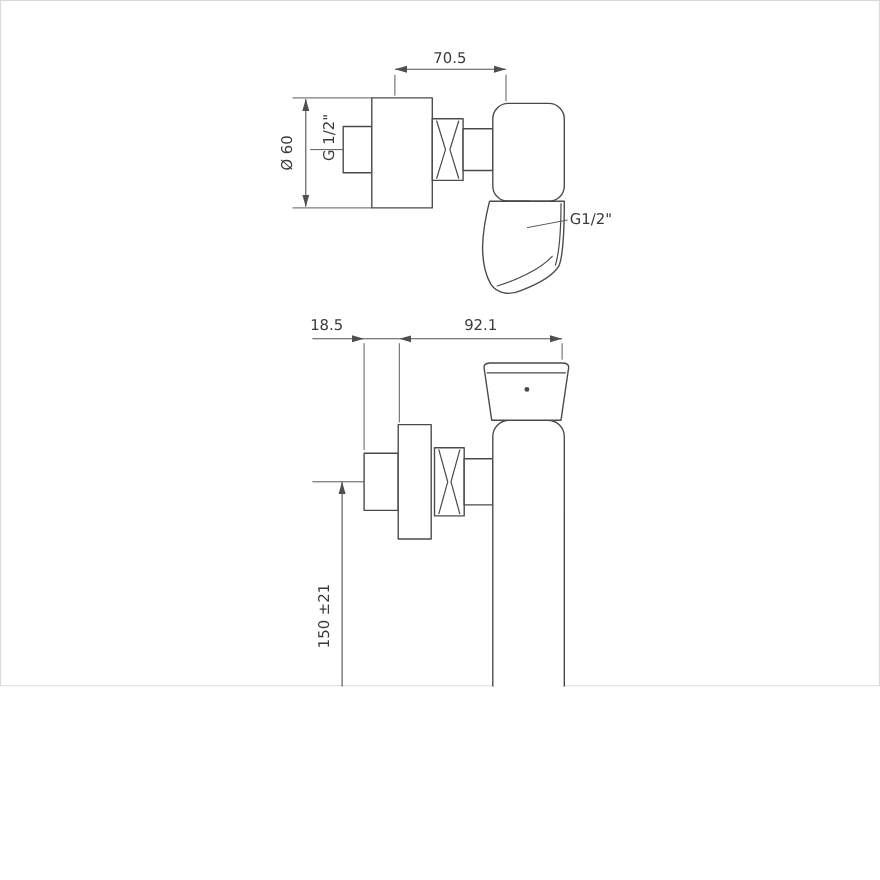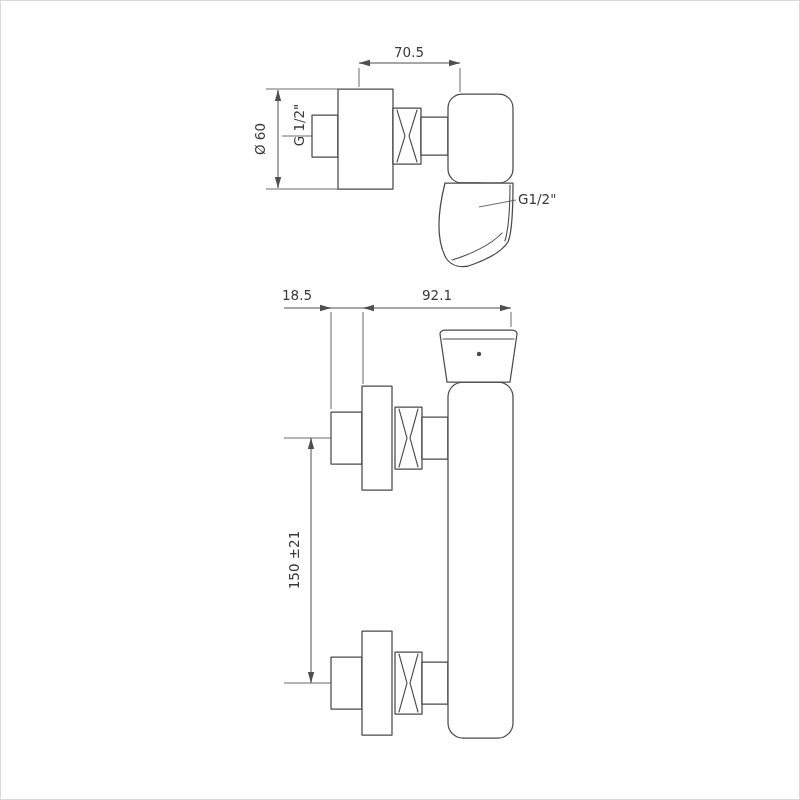--- a/index.html
+++ b/index.html
@@ -1,17 +1,17 @@
 <!DOCTYPE html>
 <html><head>
 <meta charset="utf-8">
 <style>
   html,body{margin:0;padding:0;background:#fff;}
   .canvas{
-    position:relative;width:800px;height:800px;background:#ffffff;
+    position:relative;width:800px;height:624px;background:#ffffff;
     box-sizing:border-box;border:1px solid #d9d9d9;
   }
   svg{display:block;}
   .part{fill:#ffffff;stroke:#4a4a4a;stroke-width:1.25;stroke-linejoin:round;}
   .pline{fill:none;stroke:#4a4a4a;stroke-width:1.1;stroke-linecap:round;}
   .dim{fill:none;stroke:#4f4f4f;stroke-width:1;}
   .thin{fill:none;stroke:#5a5a5a;stroke-width:0.9;}
   text{
     font-family:"DejaVu Sans","Liberation Sans",sans-serif;
     font-size:13.5px;fill:#3a3a3a;

